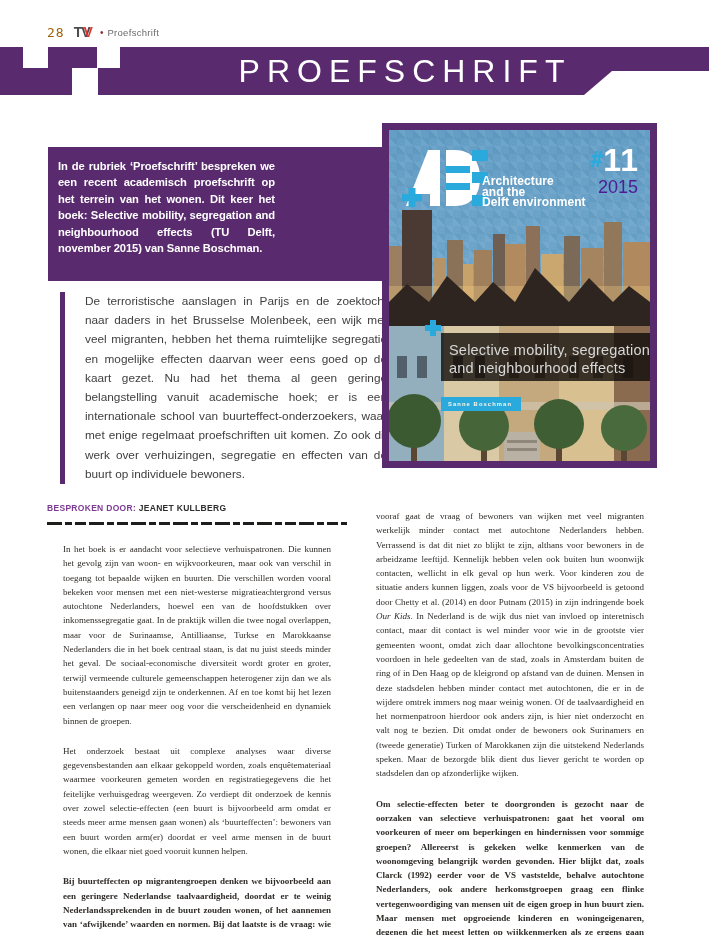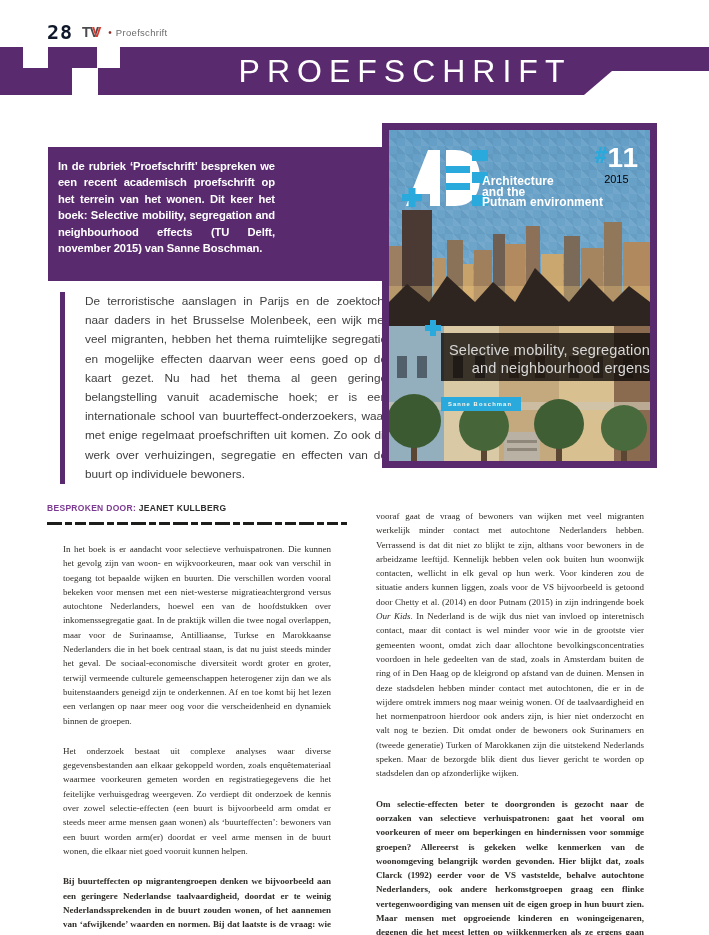--- a/index.html
+++ b/index.html
@@ -1,22 +1,22 @@
 <!DOCTYPE html>
 <html lang="nl"><head>
 <meta charset="utf-8">
 <style>
   html,body{margin:0;padding:0;background:#e9e9e9;}
   .page{position:relative;width:709px;height:935px;background:#ffffff;overflow:hidden;
         font-family:"Liberation Sans",sans-serif;margin:0 auto;}
 
   
   .header{position:absolute;left:47px;top:22px;height:20px;display:flex;align-items:center;}
-  .page-num{font-family:"DejaVu Sans Mono",monospace;font-weight:bold;font-size:20px;
-            color:#0f172a;letter-spacing:1px;}
+  .page-num{font-family:"DejaVu Sans Mono",monospace;font-weight:normal;font-size:13px;
+            color:#a16207;letter-spacing:1px;}
   .mag-logo{margin-left:9px;font-weight:bold;font-size:14px;letter-spacing:-1px;display:flex;}
   .mag-logo .l1,.mag-logo .l2{color:#4c4c4e;}
   .mag-logo .l3{color:#e0392f;margin-left:-6px;}
   .section-dot{color:#8c2e2a;font-size:10px;margin:0 4px 0 8px;}
   .section-name{color:#6b6b6d;font-size:9.5px;letter-spacing:.3px;}
 
   
   .banner{position:absolute;left:0;top:47px;width:709px;height:48px;background:#5a2a6e;}
   .cut{position:absolute;background:#ffffff;}
   .cut1{left:23px;top:47px;width:25px;height:21px;}
@@ -43,25 +43,25 @@
        background-image:linear-gradient(45deg,rgba(255,255,255,.06) 25%,transparent 25%,transparent 75%,rgba(255,255,255,.06) 75%),
                         linear-gradient(45deg,rgba(0,30,60,.05) 25%,transparent 25%,transparent 75%,rgba(0,30,60,.05) 75%);
        background-position:0 0,8px 8px;background-size:16px 16px;}
   .scene{position:absolute;left:0;bottom:0;width:261px;height:255px;}
 
   .abe-logo{position:absolute;left:13px;top:18px;width:170px;height:70px;}
   .series-name{position:absolute;left:93px;top:46px;color:#ffffff;font-weight:bold;
                font-size:12px;line-height:10.5px;letter-spacing:.1px;}
   .issue{position:absolute;right:11px;top:14px;text-align:right;line-height:1;}
   .issue .hash{color:#2aa9dc;font-weight:bold;font-size:21px;font-family:"DejaVu Sans Mono",monospace;vertical-align:4px;}
-  .issue .num{color:#ffffff;font-weight:bold;font-size:28px;letter-spacing:1px;}
-  .issue .year{display:block;color:#000000;font-size:11px;margin-top:2px;padding-right:1px;text-align:center;}
+  .issue .num{color:#ffffff;font-weight:bold;font-size:32px;letter-spacing:1px;}
+  .issue .year{display:block;color:#4c1d95;font-size:18px;margin-top:2px;padding-right:1px;}
 
   .title-strip{position:absolute;left:52px;top:203px;width:209px;height:48px;
-               background:rgba(12,9,8,.78);text-align:right;}
+               background:rgba(12,9,8,.78);}
   .title-strip .t{position:absolute;left:8px;top:8px;color:#d8d8d8;font-size:14.5px;
                   line-height:18px;font-weight:400;letter-spacing:.2px;white-space:nowrap;}
   .cover-plus{position:absolute;left:36px;top:190px;width:16px;height:16px;}
   .cover-plus::before{content:"";position:absolute;left:0;top:5px;width:16px;height:6px;background:#2aa9dc;}
   .cover-plus::after{content:"";position:absolute;left:5px;top:0;width:6px;height:16px;background:#2aa9dc;}
   .author-badge{position:absolute;left:52px;top:267px;background:#2aa9dd;color:#fdf6e8;
                 font-size:5.8px;font-weight:bold;letter-spacing:1.1px;padding:4px 9px 4px 7px;}
 
   
   .quote{position:absolute;left:60px;top:292px;width:302px;border-left:5px solid #5a2a6e;
@@ -174,33 +174,33 @@
         <path d="M44,2 h9 c17,0 25,12 25,28 c0,16 -8,28 -25,28 h-9 Z" fill="#ffffff"></path>
         <rect x="44" y="18" width="24" height="7" fill="#2aa9dc"></rect>
         <rect x="44" y="35" width="24" height="7" fill="#2aa9dc"></rect>
         <rect x="70" y="2" width="16" height="11" fill="#2aa9dc"></rect>
         <rect x="70" y="24" width="16" height="11" fill="#2aa9dc"></rect>
         <rect x="70" y="47" width="16" height="11" fill="#2aa9dc"></rect>
       </svg>
       <div class="series-name">
         <div>Architecture</div>
         <div>and the</div>
-        <div>Putnam environment</div>
+        <div>Delft environment</div>
       </div>
 
       <div class="issue">
         <span class="hash">#</span><span class="num">11</span>
         <span class="year">2015</span>
       </div>
 
       <div class="cover-plus"></div>
       <div class="title-strip">
         <div class="t">
           <div>Selective mobility, segregation</div>
-          <div>and neighbourhood ergens</div>
+          <div>and neighbourhood effects</div>
         </div>
       </div>
       <div class="author-badge">Sanne Boschman</div>
     </div>
   </div>
 
   <div class="quote">
     <p>De terroristische aanslagen in Parijs en de zoektocht naar daders in het Brusselse Molenbeek, een wijk met veel migranten, hebben het thema ruimtelijke segregatie en mogelijke effecten daarvan weer eens goed op de kaart gezet. Nu had het thema al geen geringe belangstelling vanuit academische hoek; er is een internationale school van buurteffect-onderzoekers, waar met enige regelmaat proefschriften uit komen. Zo ook dit werk over verhuizingen, segregatie en effecten van de buurt op individuele bewoners.</p>
   </div>
 

